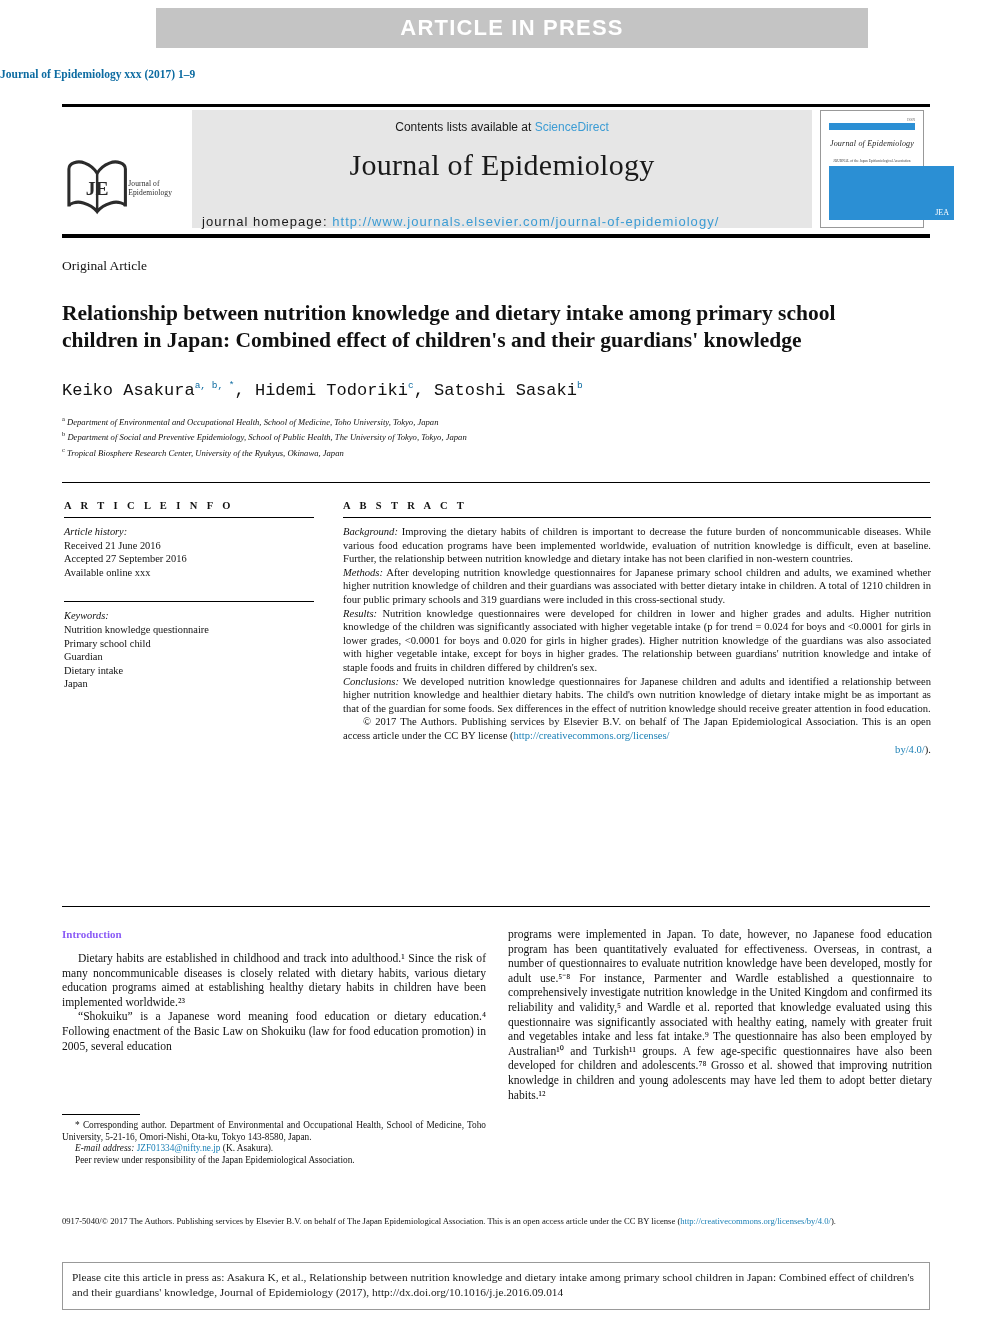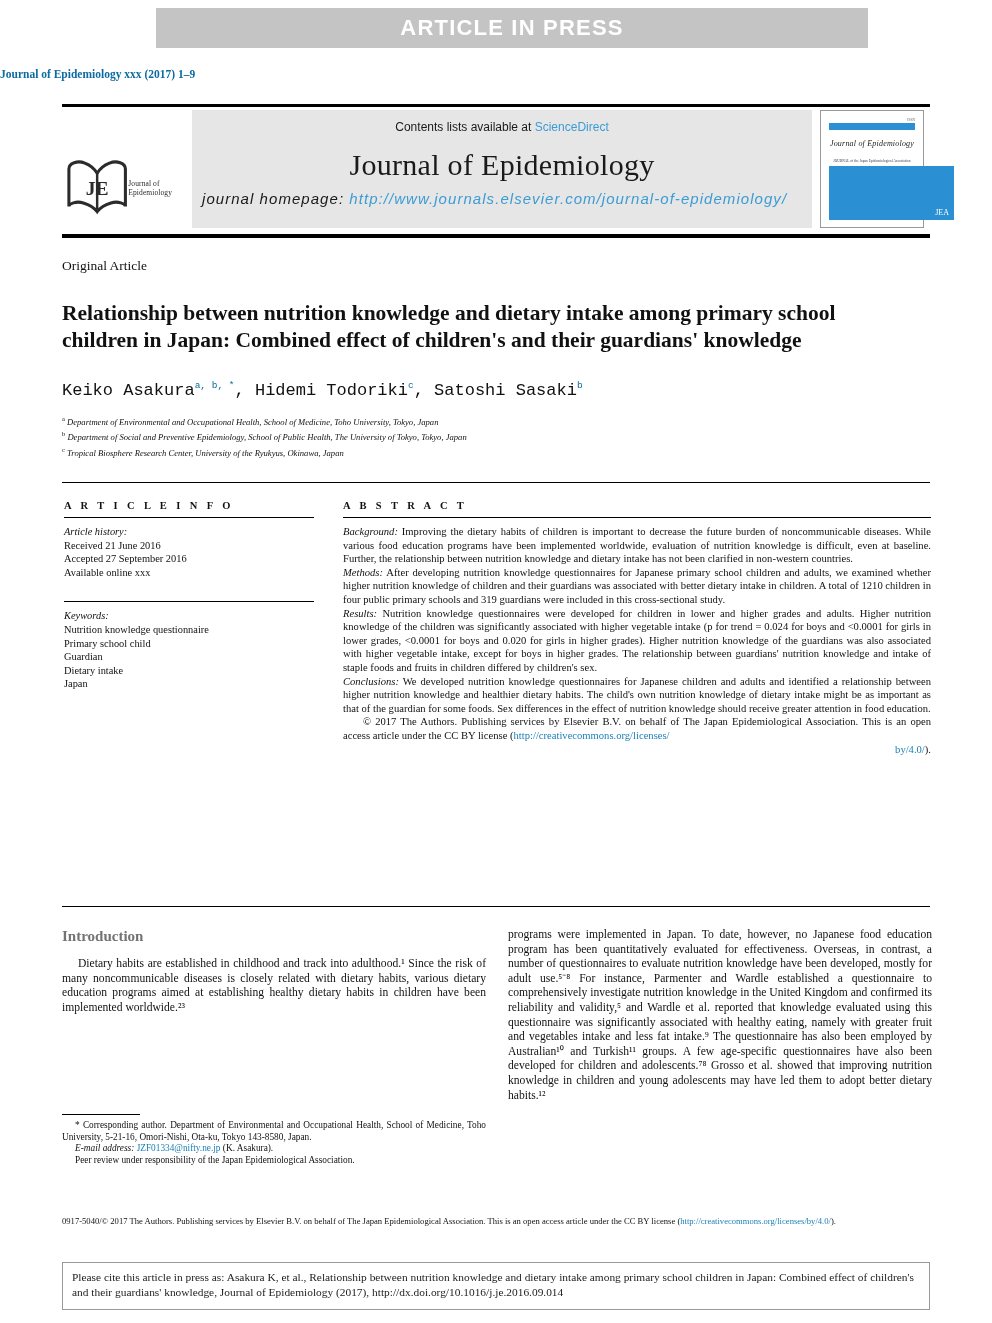--- a/index.html
+++ b/index.html
@@ -112,27 +112,26 @@
   }
   .journal-name {
     font-family: "Liberation Serif", serif;
     font-size: 30px;
     color: #1a1a1a;
     margin-top: 14px;
     letter-spacing: .3px;
   }
   .homepage-line {
     font-family: "Liberation Sans", sans-serif;
-    font-size: 15px;
+    font-size: 13px;
     color: #1a1a1a;
-    margin-top: 8px;
+    margin-top: 32px;
     letter-spacing: 1.05px;
     align-self: flex-start;
     margin-left: 10px;
-    font-style: italic;
   }
   .homepage-line .url { color: #3c9cd4; }
   .cover-thumb {
     position: absolute;
     left: 758px;
     top: 6px;
     width: 104px;
     height: 118px;
     border: 1px solid #999;
     background: #fff;
@@ -306,22 +305,22 @@
   }
   .col-right {
     position: absolute;
     left: 508px;
     top: 928px;
     width: 424px;
   }
   .h-intro {
     font-family: "Liberation Serif", serif;
     font-weight: bold;
-    font-size: 15px;
-    color: #737373;
+    font-size: 11px;
+    color: #8b5cf6;
     margin-bottom: 12px;
   }
   .body-p {
     font-size: 11.6px;
     line-height: 14.6px;
     font-family: "Liberation Serif", serif;
     color: #111;
     text-align: justify;
     margin: 0;
     text-indent: 16px;
@@ -479,20 +478,21 @@
     <p class="copy-p"><span>© 2017 The Authors. Publishing services by Elsevier B.V. on behalf of The Japan Epidemiological Association. This is an open access article under the CC BY license (</span><span class="lnk">http://creativecommons.org/licenses/</span></p>
     <p class="r-end"><span class="lnk">by/4.0/</span><span>).</span></p>
   </div>
 </div>
 
 <div class="band-rule-bottom"></div>
 
 <div class="col-left">
   <div class="h-intro">Introduction</div>
   <p class="body-p">Dietary habits are established in childhood and track into adulthood.¹ Since the risk of many noncommunicable diseases is closely related with dietary habits, various dietary education programs aimed at establishing healthy dietary habits in children have been implemented worldwide.²³</p>
+  <p class="body-p">“Shokuiku” is a Japanese word meaning food education or dietary education.⁴ Following enactment of the Basic Law on Shokuiku (law for food education promotion) in 2005, several education</p>
 </div>
 
 <div class="col-right">
   <p class="body-p noind">programs were implemented in Japan. To date, however, no Japanese food education program has been quantitatively evaluated for effectiveness. Overseas, in contrast, a number of questionnaires to evaluate nutrition knowledge have been developed, mostly for adult use.⁵⁻⁸ For instance, Parmenter and Wardle established a questionnaire to comprehensively investigate nutrition knowledge in the United Kingdom and confirmed its reliability and validity,⁵ and Wardle et al. reported that knowledge evaluated using this questionnaire was significantly associated with healthy eating, namely with greater fruit and vegetables intake and less fat intake.⁹ The questionnaire has also been employed by Australian¹⁰ and Turkish¹¹ groups. A few age-specific questionnaires have also been developed for children and adolescents.⁷⁸ Grosso et al. showed that improving nutrition knowledge in children and young adolescents may have led them to adopt better dietary habits.¹²</p>
 </div>
 
 <div class="fn-rule"></div>
 <div class="footnotes">
   <p class="fn-ind">* Corresponding author. Department of Environmental and Occupational Health, School of Medicine, Toho University, 5-21-16, Omori-Nishi, Ota-ku, Tokyo 143-8580, Japan.</p>
   <p class="fn-ind"><span class="fn-it">E-mail address:</span> <span class="lnk">JZF01334@nifty.ne.jp</span><span> (K. Asakura).</span></p>

